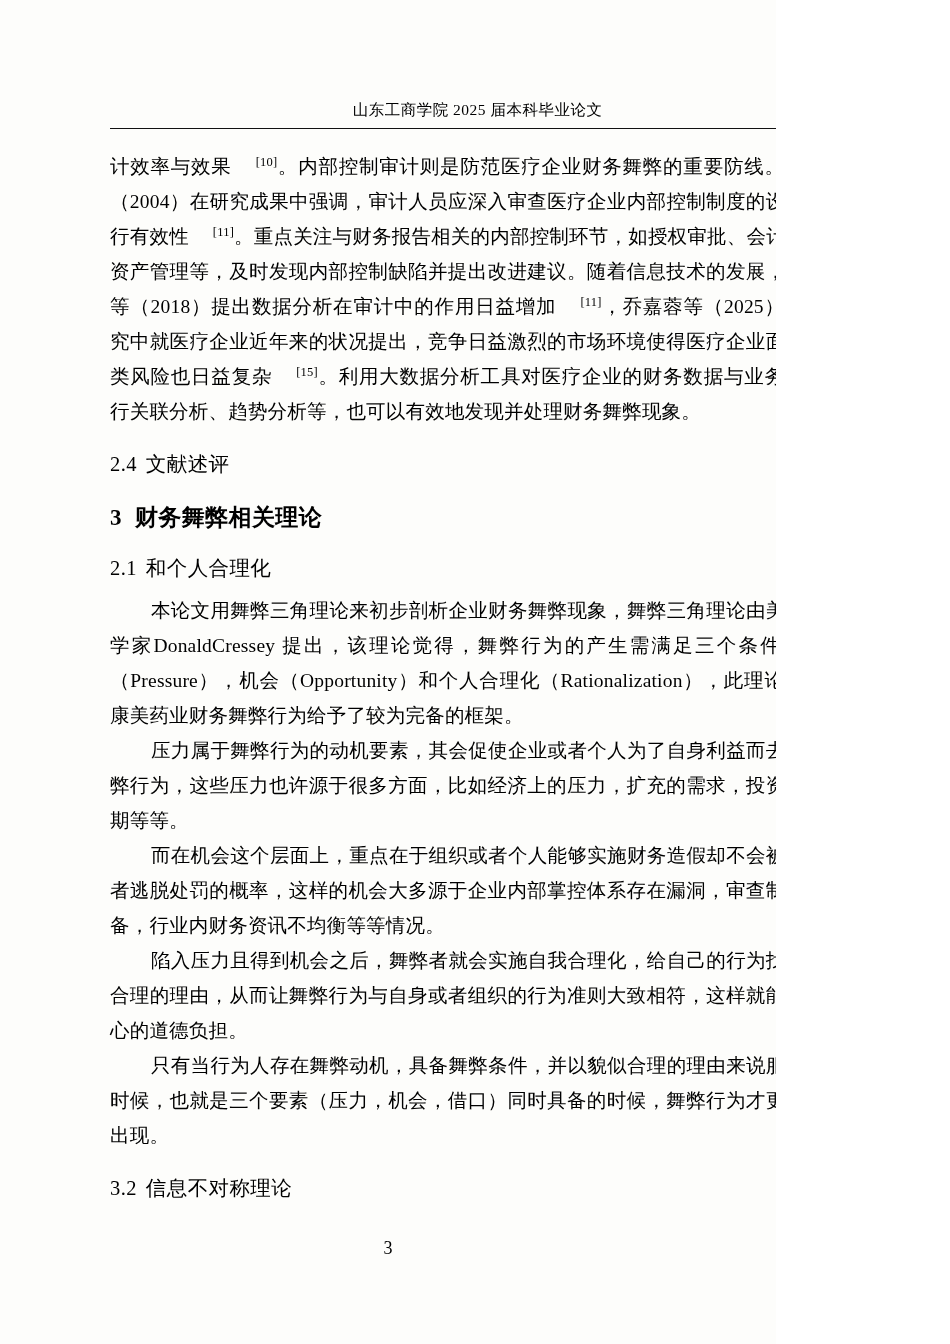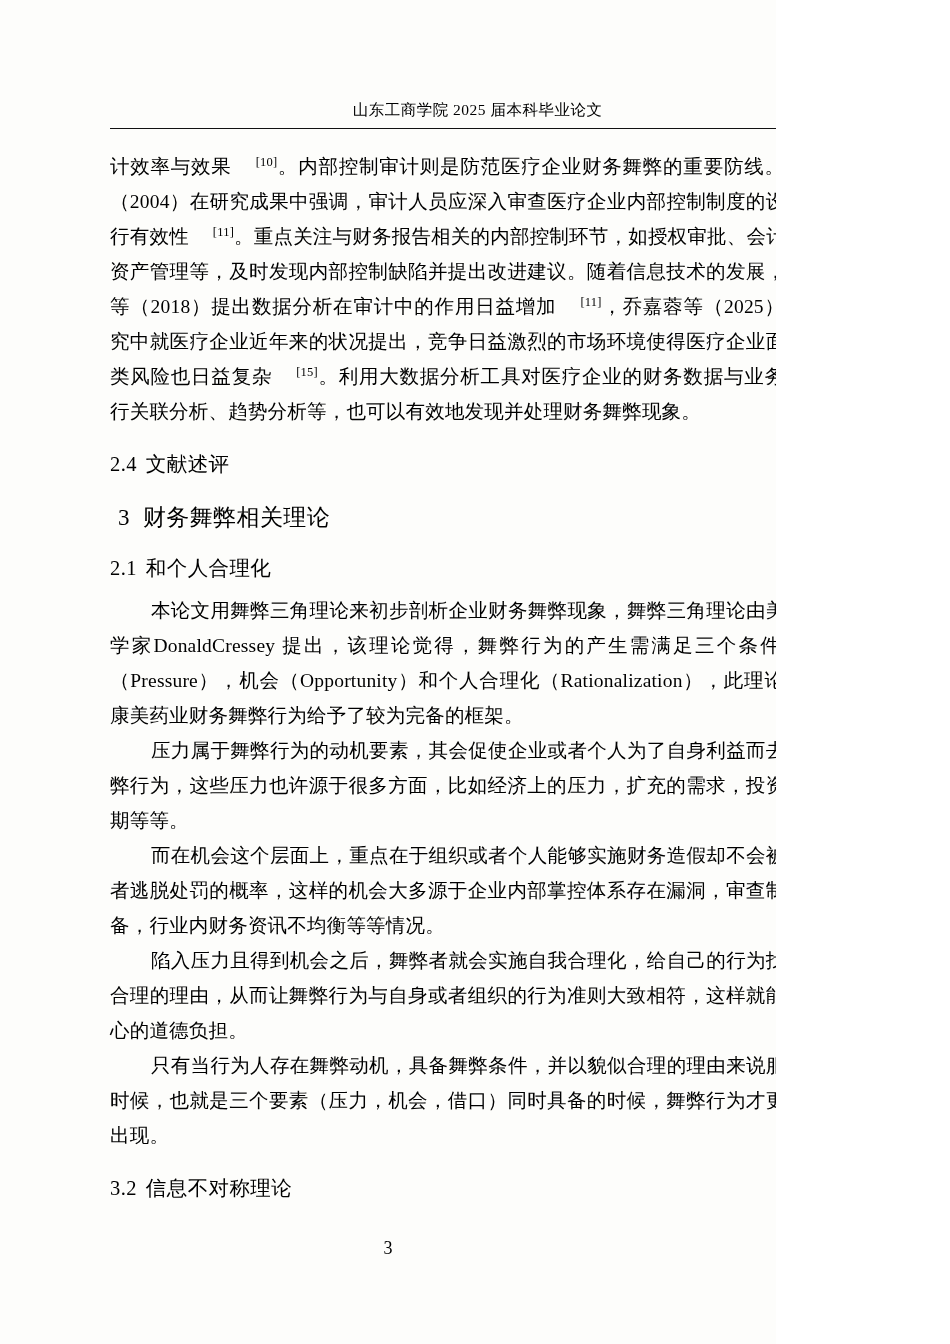--- a/index.html
+++ b/index.html
@@ -52,22 +52,22 @@
     font-size: 20.5px;
     font-weight: normal;
     margin: 21px 0 11px 0;
     letter-spacing: 0.4px;
   }
   h2.heading .num {
     margin-right: 9px;
   }
   h1.heading-major {
     font-size: 23px;
-    font-weight: normal;
-    margin: 24px 0 13px 8px;
+    font-weight: bold;
+    margin: 24px 0 13px 0;
     letter-spacing: 0.4px;
   }
   h1.heading-major .num {
     margin-right: 13px;
   }
   sup {
     font-size: 12.5px;
     vertical-align: super;
     line-height: 0;
     padding-left: 24px;

